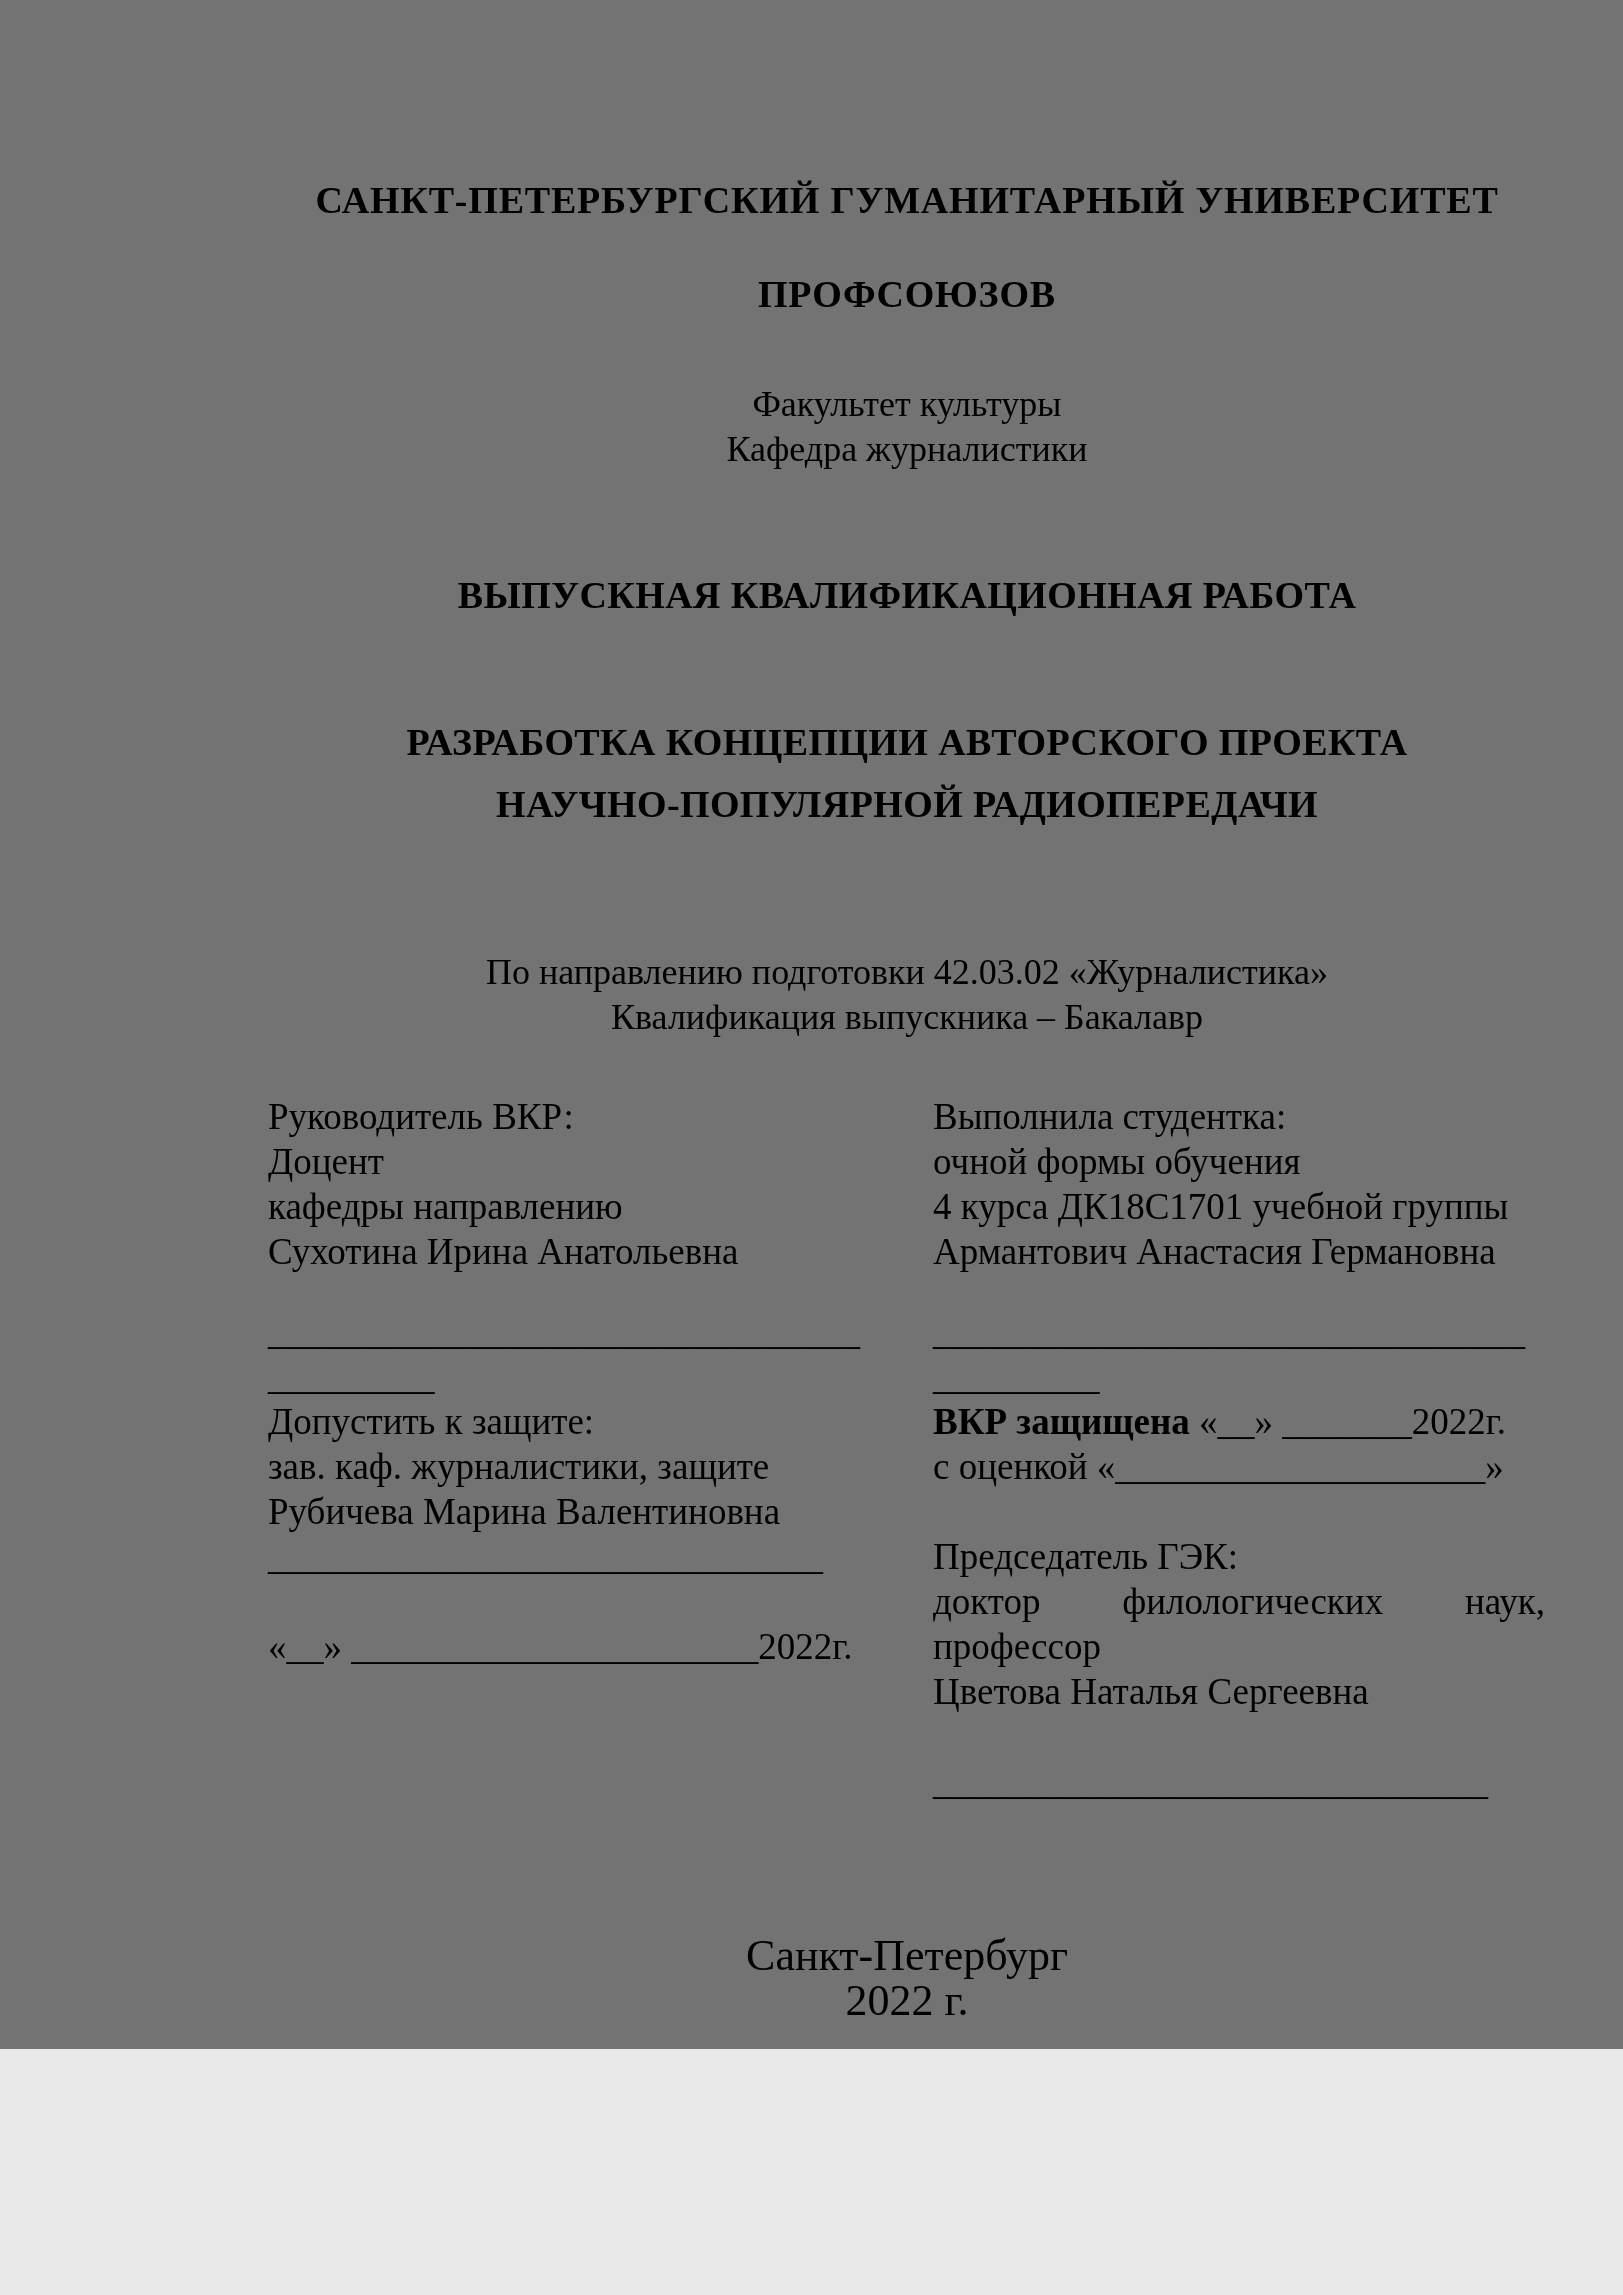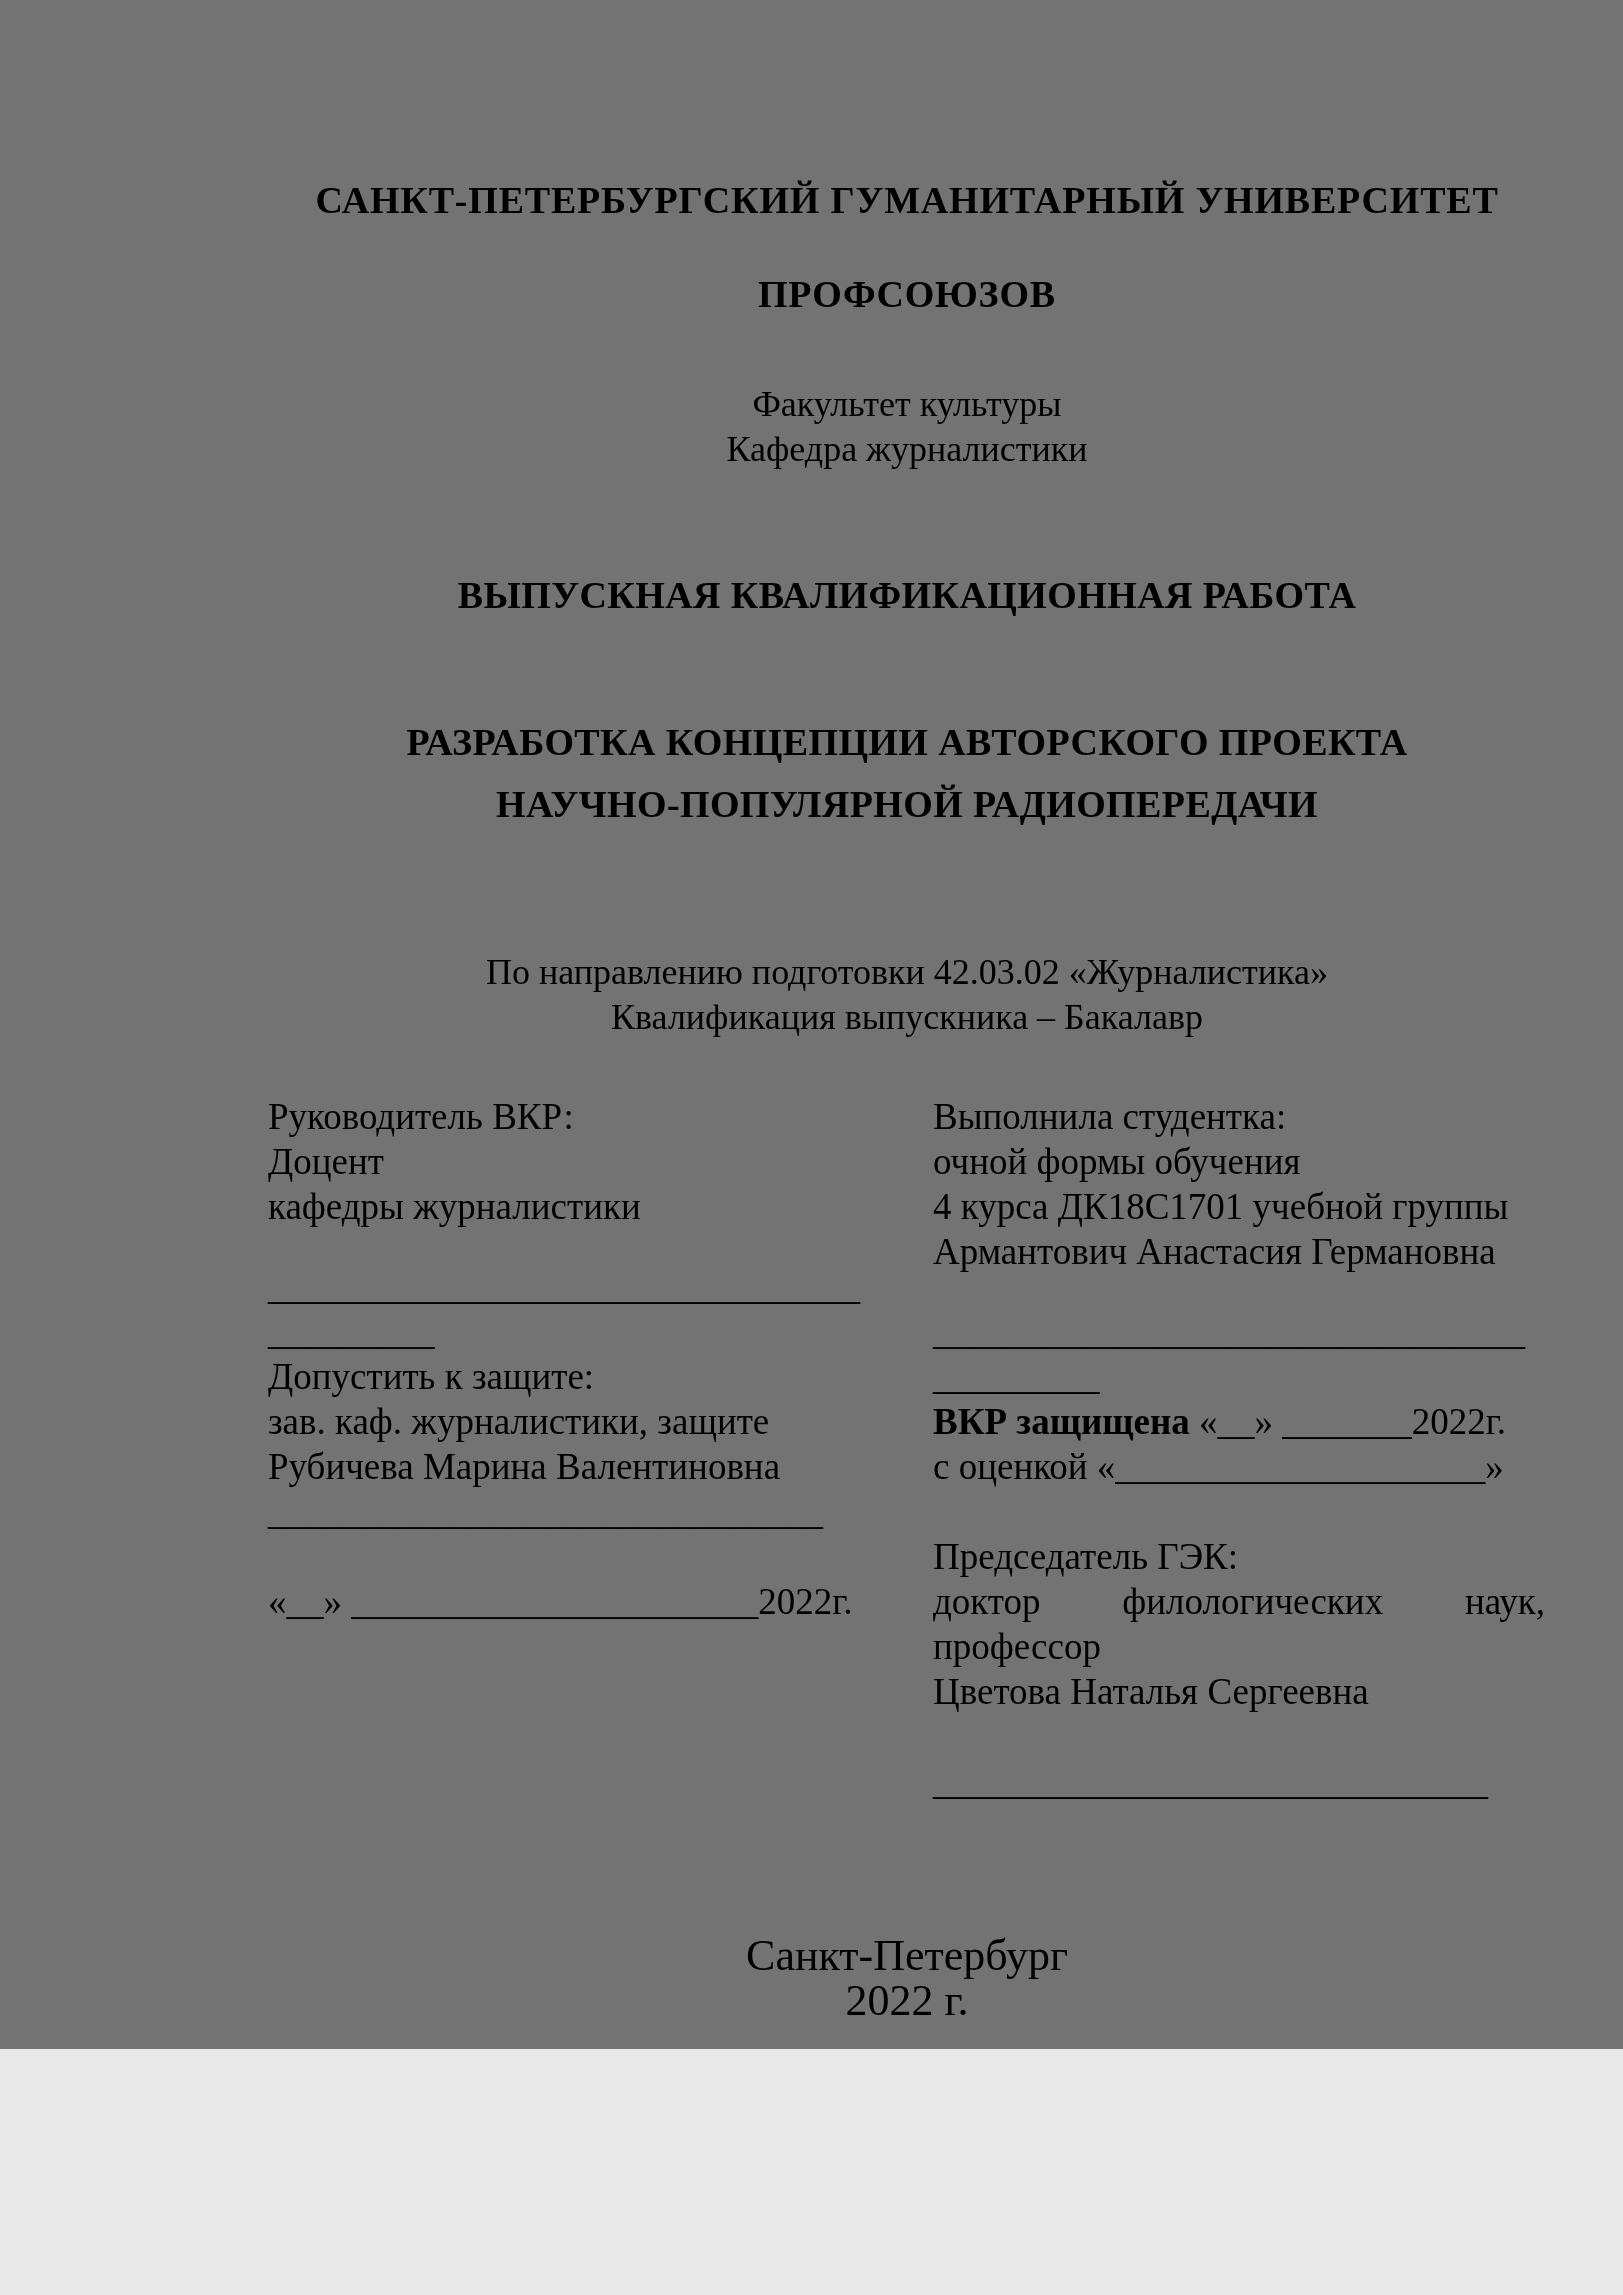--- a/index.html
+++ b/index.html
@@ -80,21 +80,22 @@
   <div class="content centered direction">
     <div>По направлению подготовки 42.03.02 «Журналистика»</div>
     <div>Квалификация выпускника – Бакалавр</div>
   </div>
 
   <div class="content columns">
 
     <div class="col">
       <div class="row">Руководитель ВКР:</div>
       <div class="row">Доцент</div>
-      <div class="row">кафедры журналистики</div>
+      <div class="row">кафедры направлению</div>
+      <div class="row">Сухотина Ирина Анатольевна</div>
       <div class="gap45"></div>
       <div class="row">________________________________</div>
       <div class="row">_________</div>
       <div class="row">Допустить к защите:</div>
       <div class="row">зав. каф. журналистики, защите</div>
       <div class="row">Рубичева Марина Валентиновна</div>
       <div class="row">______________________________</div>
       <div class="row blank"></div>
       <div class="row"><span>«__» </span><span>______________________</span><span>2022г.</span></div>
     </div>

